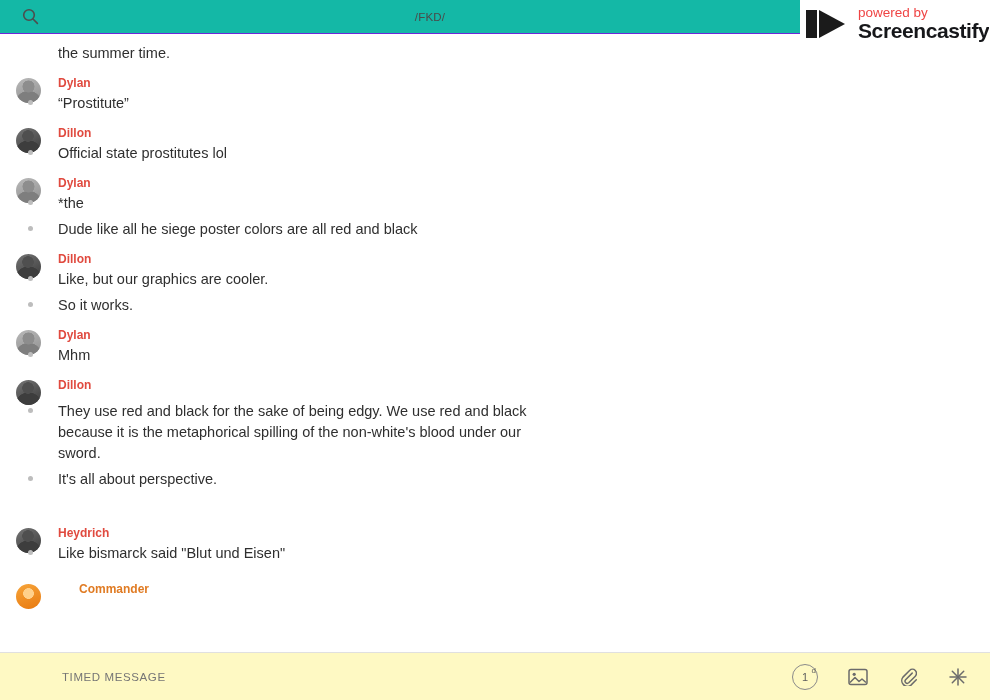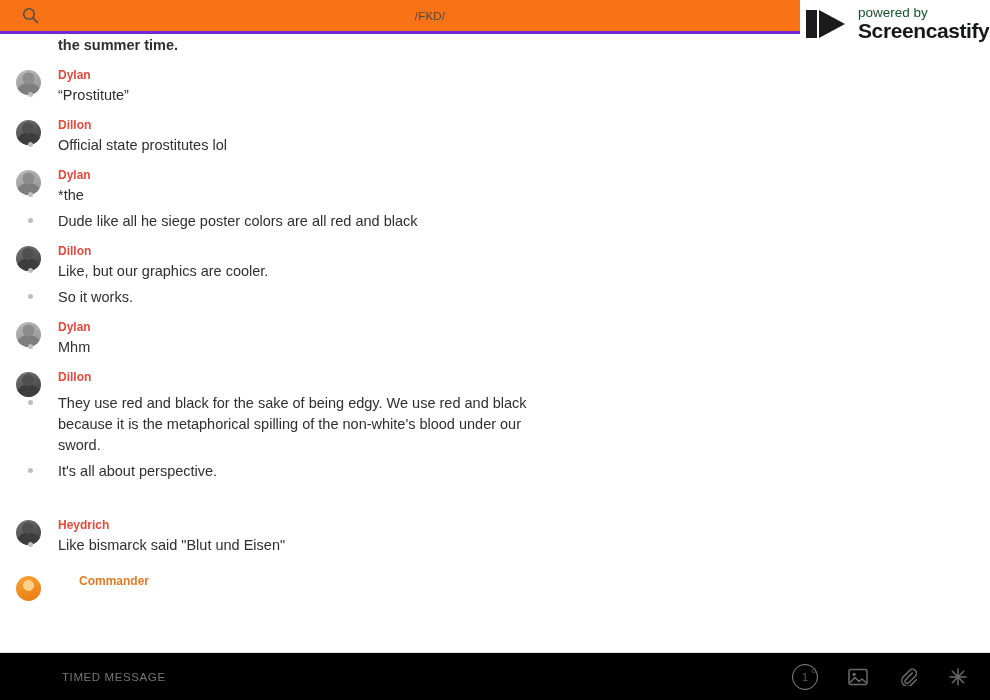--- a/index.html
+++ b/index.html
@@ -16,22 +16,22 @@
     height: 700px;
     background: #ffffff;
     overflow: hidden;
   }
 
   
   .topbar {
     position: absolute;
     top: 0; left: 0;
     width: 990px; height: 34px;
-    background: #f97316;
-    border-bottom: 3px solid #6d28d9;
+    background: #14b8a6;
+    border-bottom: 1px solid #6d28d9;
     display: flex;
     align-items: center;
   }
   .topbar-left {
     width: 60px;
     display: flex;
     align-items: center;
     justify-content: center;
   }
   .topbar-center {
@@ -161,37 +161,37 @@
     border-top: 14px solid transparent;
     border-bottom: 14px solid transparent;
     border-left: 26px solid #1b1b1b;
   }
   .wm-text {
     line-height: 1.05;
     overflow: hidden;
   }
   .wm-powered {
     font-size: 13.5px;
-    color: #14532d;
+    color: #ef4444;
     font-weight: normal;
   }
   .wm-brand {
     font-size: 21px;
     font-weight: bold;
     color: #16171a;
     letter-spacing: -0.4px;
     white-space: nowrap;
   }
 
   
   .composer {
     position: absolute;
     bottom: 0; left: 0;
     width: 990px; height: 48px;
-    background: #000000;
+    background: #fef9c3;
     border-top: 1px solid #e0e0e0;
     display: flex;
     align-items: center;
   }
   .composer-input {
     flex: 1;
     border: none;
     outline: none;
     background: transparent;
     font-family: "Liberation Sans", sans-serif;
@@ -253,21 +253,21 @@
           <circle cx="8.5" cy="8.5" r="7"></circle>
           <line x1="8.5" y1="7.5" x2="8.5" y2="12" stroke-linecap="round"></line>
           <circle cx="8.5" cy="5" r="0.9" fill="#6d6d6d" stroke="none"></circle>
         </svg>
       </span>
     </div>
   </div>
 
   <div class="chat">
 
-    <div class="msg-group first" style="margin-top:0;font-weight:bold;">
+    <div class="msg-group first" style="margin-top:8px;">
       <div class="line">the summer time.</div>
     </div>
 
     <div class="msg-group">
       <div class="avatar">
           <div class="av-inner"></div>
         </div>
       <div class="author">Dylan</div>
       <div class="line">
         <span class="bullet"></span>

